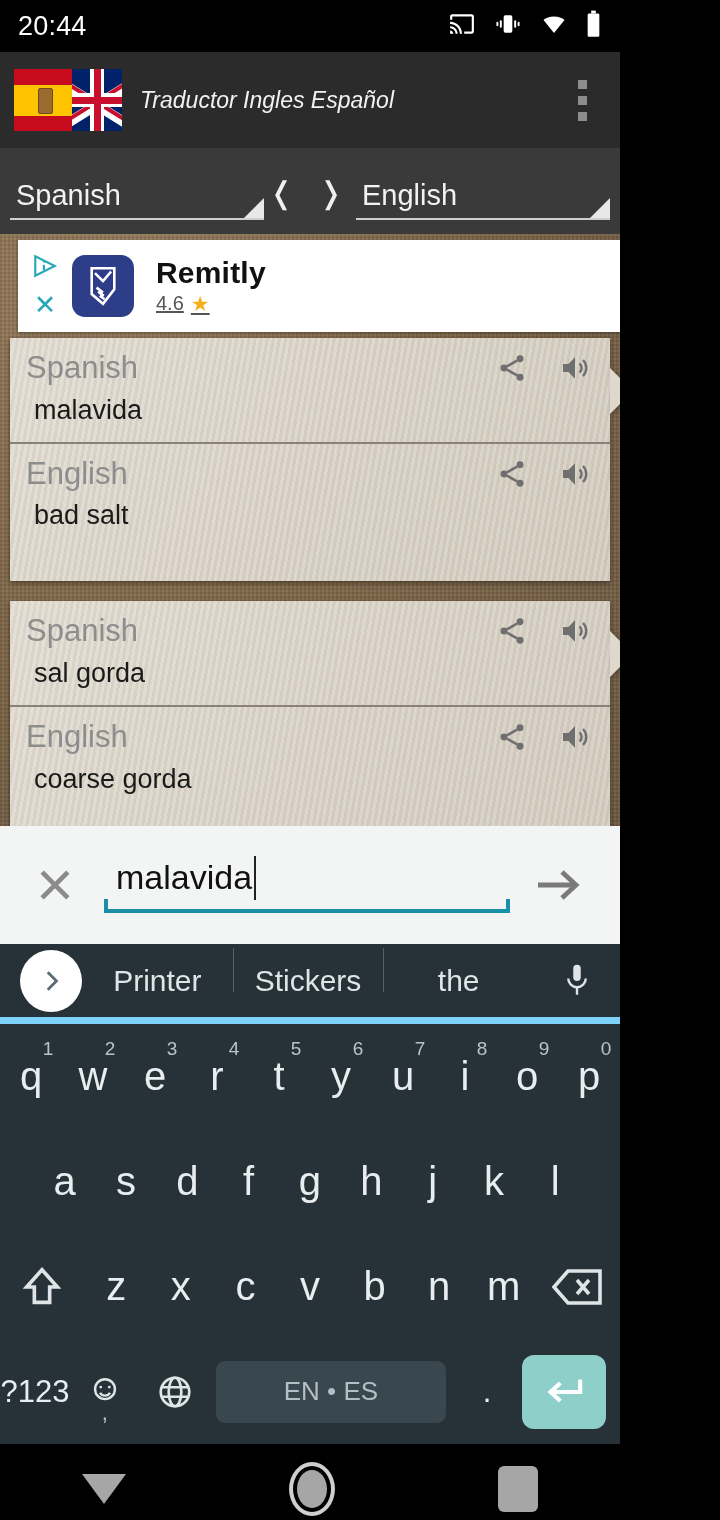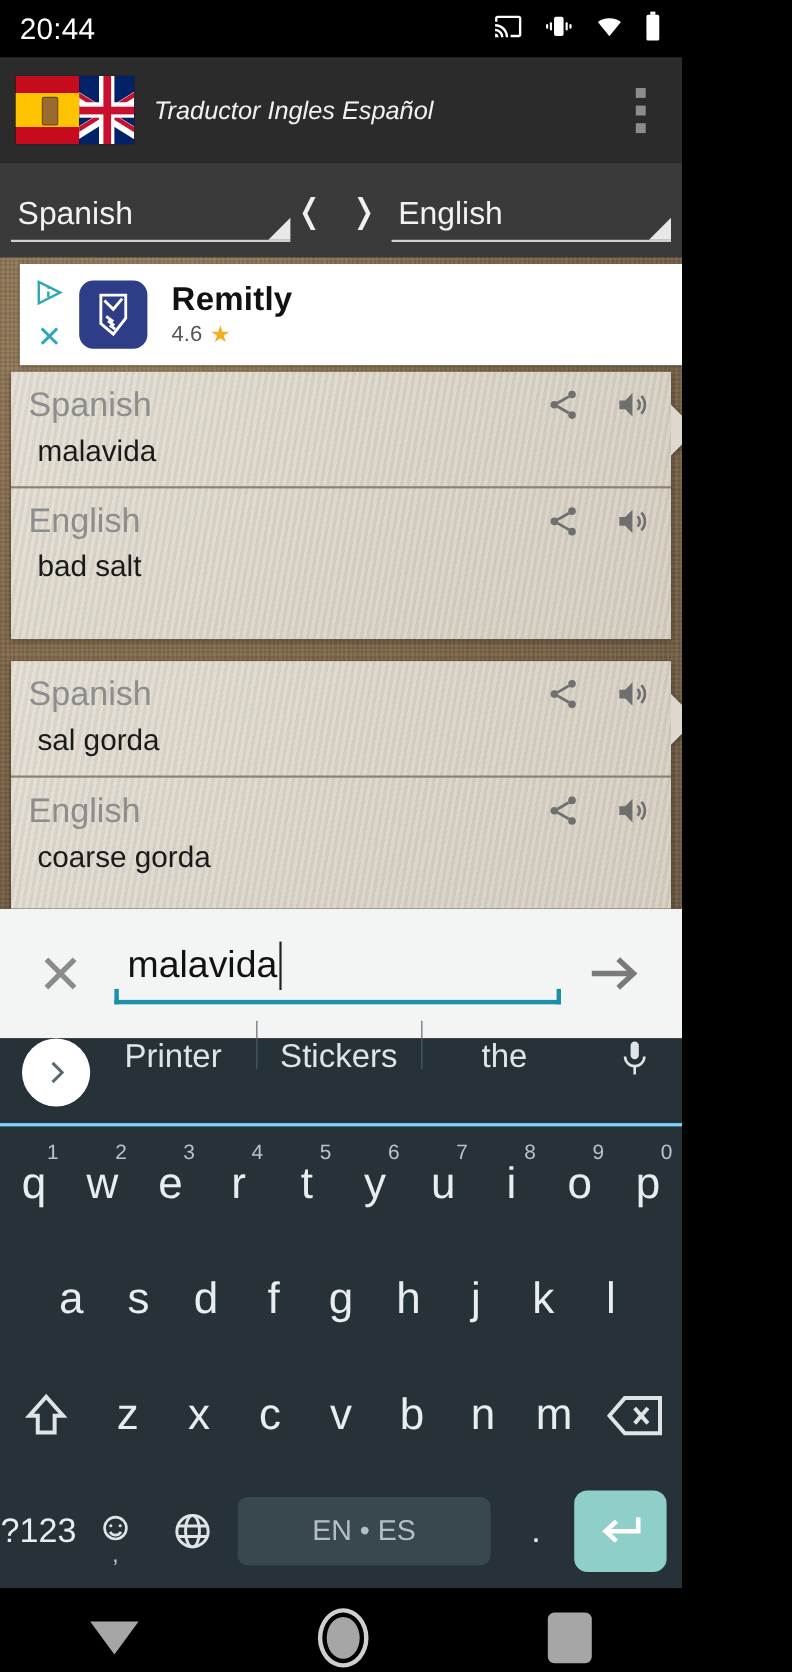--- a/index.html
+++ b/index.html
@@ -69,21 +69,21 @@
   .ad {
     position:absolute; left:18px; top:6px; width:664px; height:92px; background:#fff;
     display:flex; align-items:center; box-shadow:0 1px 4px rgba(0,0,0,.35);
   }
   .ad-badges { width:54px; display:flex; flex-direction:column; align-items:center;
       justify-content:center; gap:9px; color:#2aa8b8; }
   .ad-app-icon { width:62px; height:62px; border-radius:13px; background:#2e3d87;
       display:flex; align-items:center; justify-content:center; flex:none; }
   .ad-txt { margin-left:22px; }
   .ad-name { font-size:30px; color:#111; font-weight:600; letter-spacing:.2px;}
-  .ad-rating { font-size:20px; color:#555; margin-top:2px; display:flex; align-items:center; gap:7px;}
+  .ad-rating { font-size:20px; color:#555; margin-top:2px; display:flex; gap:7px;text-decoration:underline;}
   .ad-star { color:#f2b01e; font-size:21px; }
   .ad-cta { margin-left:auto; margin-right:22px; background:#148455; color:#fff;
      font-size:27px; padding:17px 30px; border-radius:7px; letter-spacing:.4px; white-space:nowrap;}
 
   
   .cards { position:absolute; left:0; right:0; top:104px; bottom:0; padding: 0 10px; }
   .card {
     position:relative; margin-bottom:20px;
     background:
       repeating-linear-gradient(100deg, rgba(150,135,115,.10) 0 3px, rgba(255,255,255,.10) 3px 6px),
@@ -108,21 +108,21 @@
   .field .fval { font-size:34px; color:#111; padding-left:12px; position:relative; display:inline-block; }
   .field .fval:after{ content:""; position:absolute; right:-4px; top:-2px; width:2px; height:44px; background:#222; }
   .field .fline { position:absolute; left:0; right:0; bottom:0; height:4px; background:#1a8fa8; }
   .field .fline:before, .field .fline:after{ content:""; position:absolute; width:4px; height:14px;
       background:#1a8fa8; bottom:0; }
   .field .fline:before{ left:0; } .field .fline:after{ right:0; }
   .go-arrow { width:76px; flex:none; display:flex; align-items:center; justify-content:center; }
 
   
   .kb { background:#263238; height:500px; display:flex; flex-direction:column; }
-  .sugg { height:80px; display:flex; align-items:flex-start; border-bottom:3px solid #7dd3fc; }
+  .sugg { height:80px; display:flex; align-items:center; border-bottom:7px solid #7dd3fc; }
   .sugg-btn { width:62px; height:62px; border-radius:50%; background:#fff; margin-left:20px;
       display:flex; align-items:center; justify-content:center; flex:none;}
   .sugg-item { flex:1 1 0; text-align:center; color:#dfe4e6; font-size:30px; position:relative; }
   .sugg-item + .sugg-item:before{ content:""; position:absolute; left:0; top:-16px; height:44px;
       width:1px; background:#51606a; }
   .mic { width:86px; flex:none; display:flex; align-items:center; justify-content:center; }
 
   .krow { flex:1 1 0; display:flex; align-items:center; }
   .key { flex:1 1 0; position:relative; height:100%; display:flex; align-items:center;
       justify-content:center; color:#e8edef; font-size:40px; font-weight:300; }

